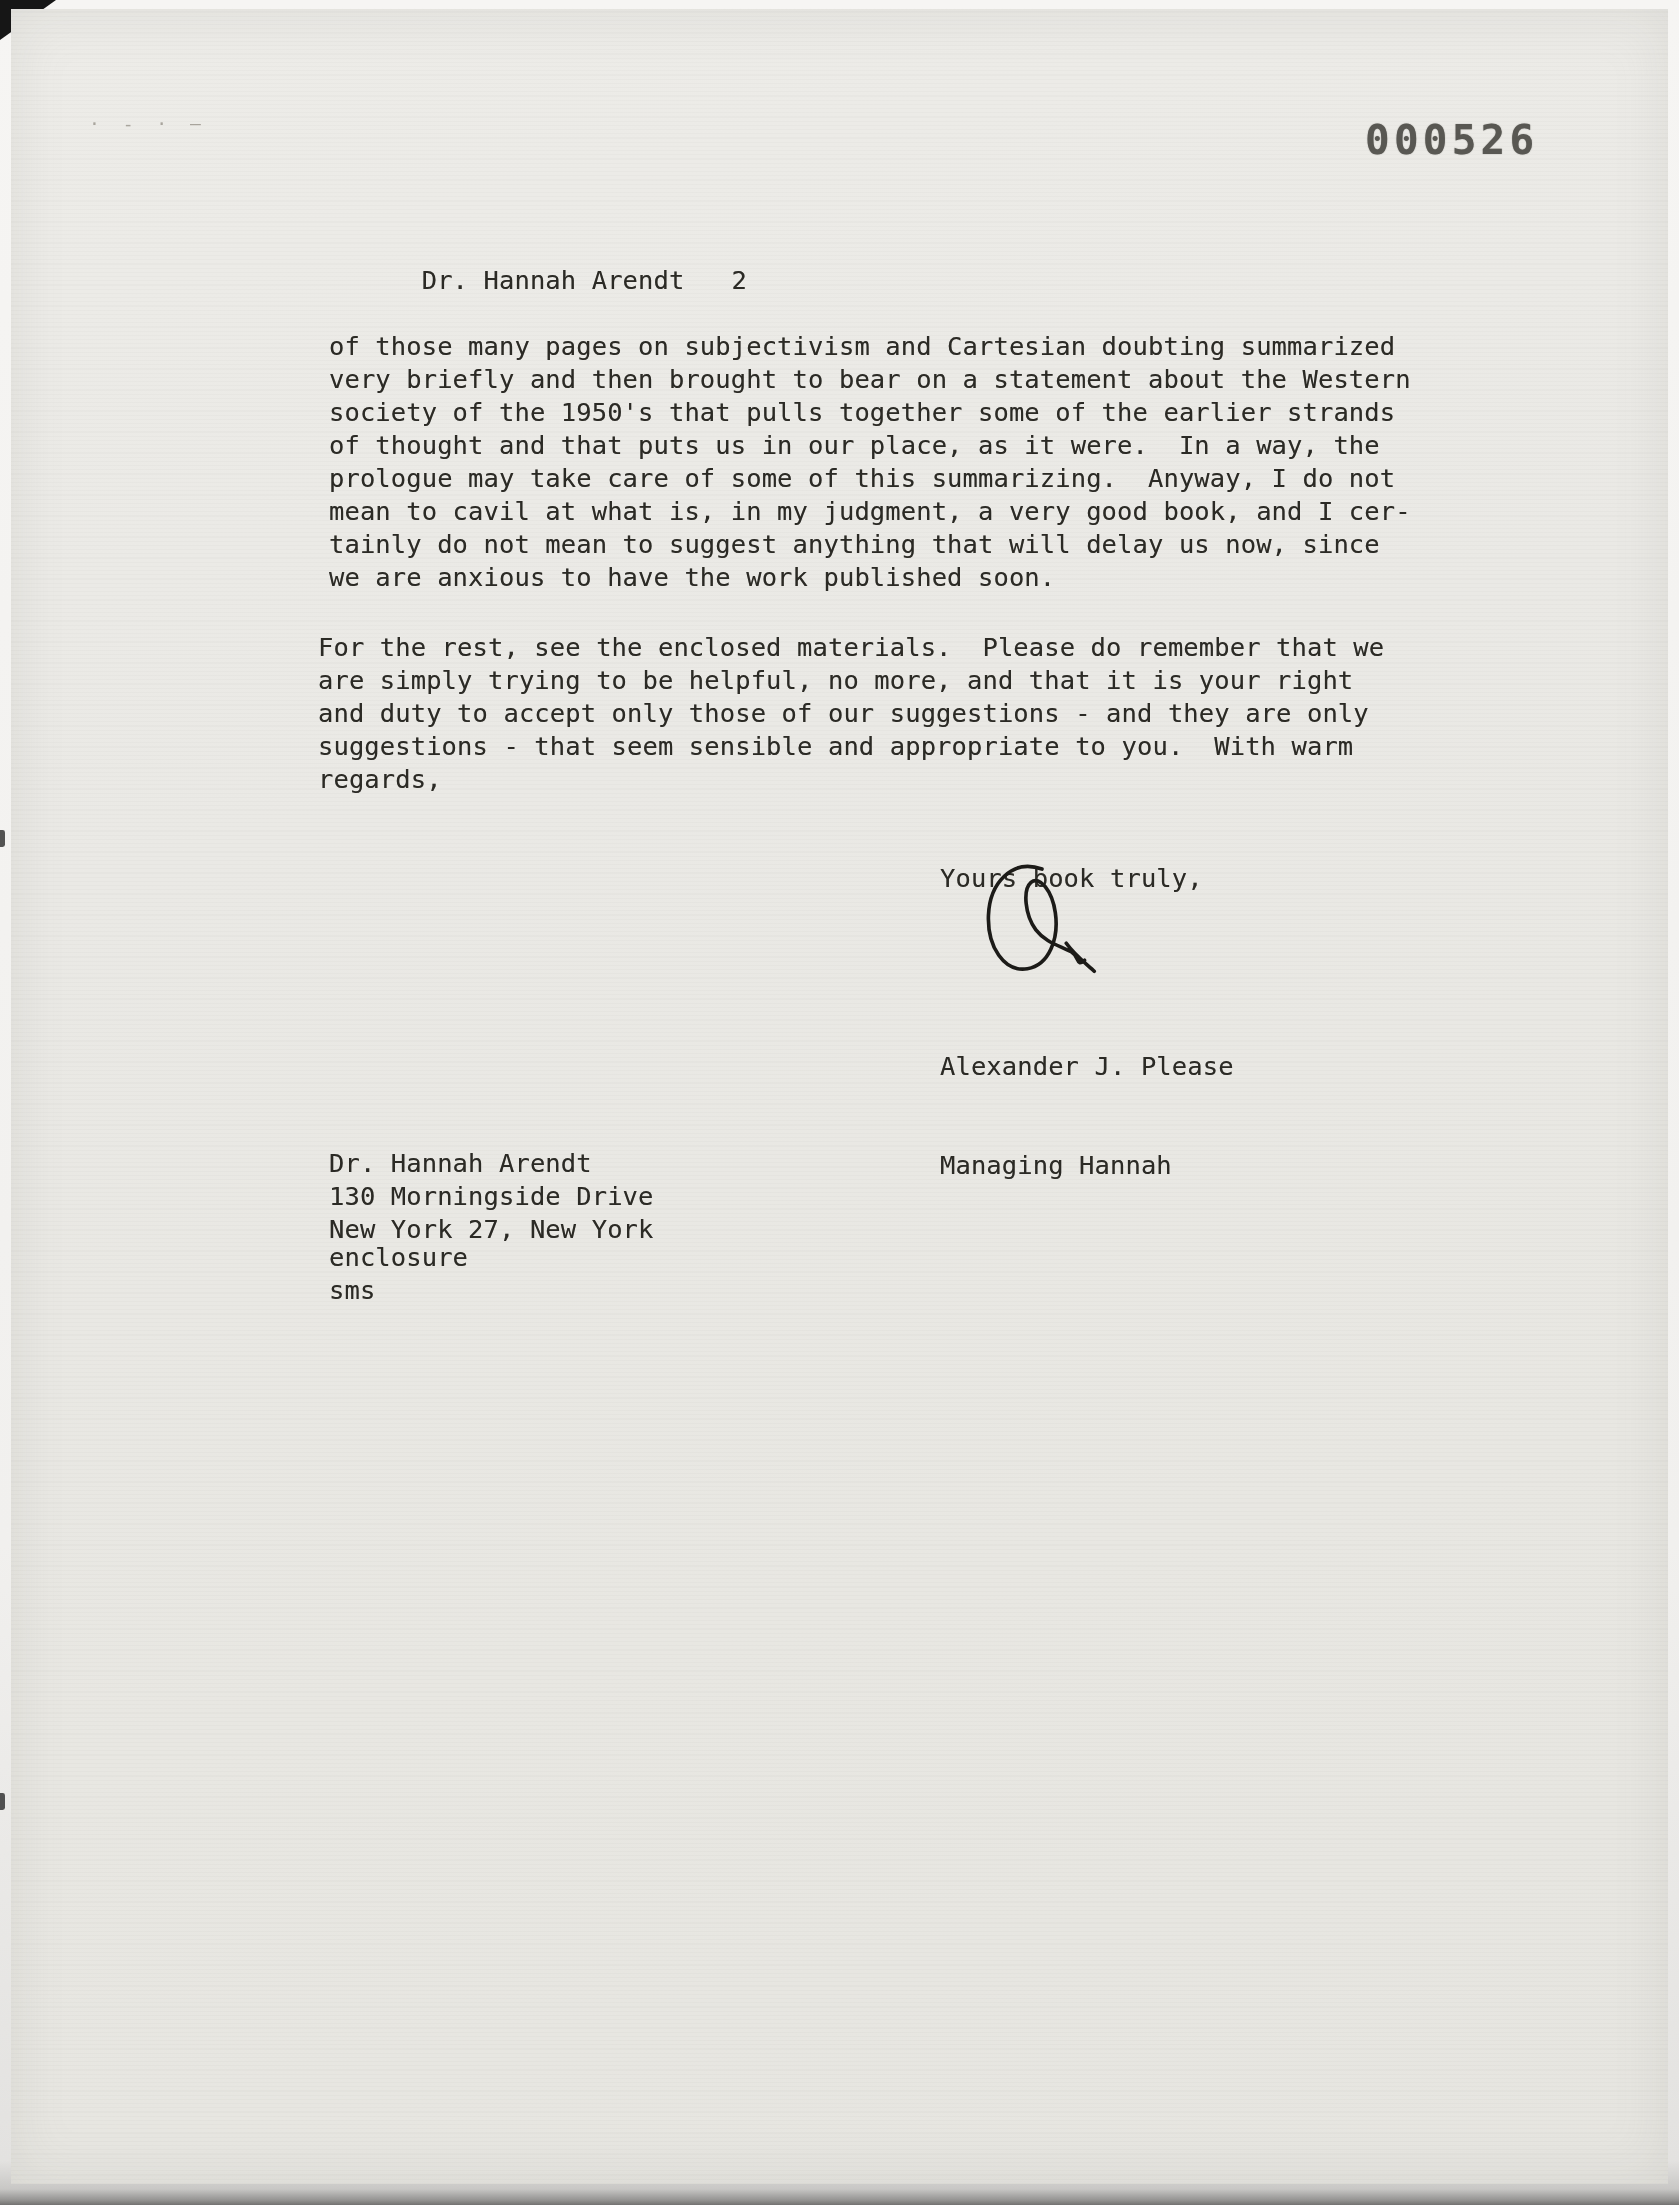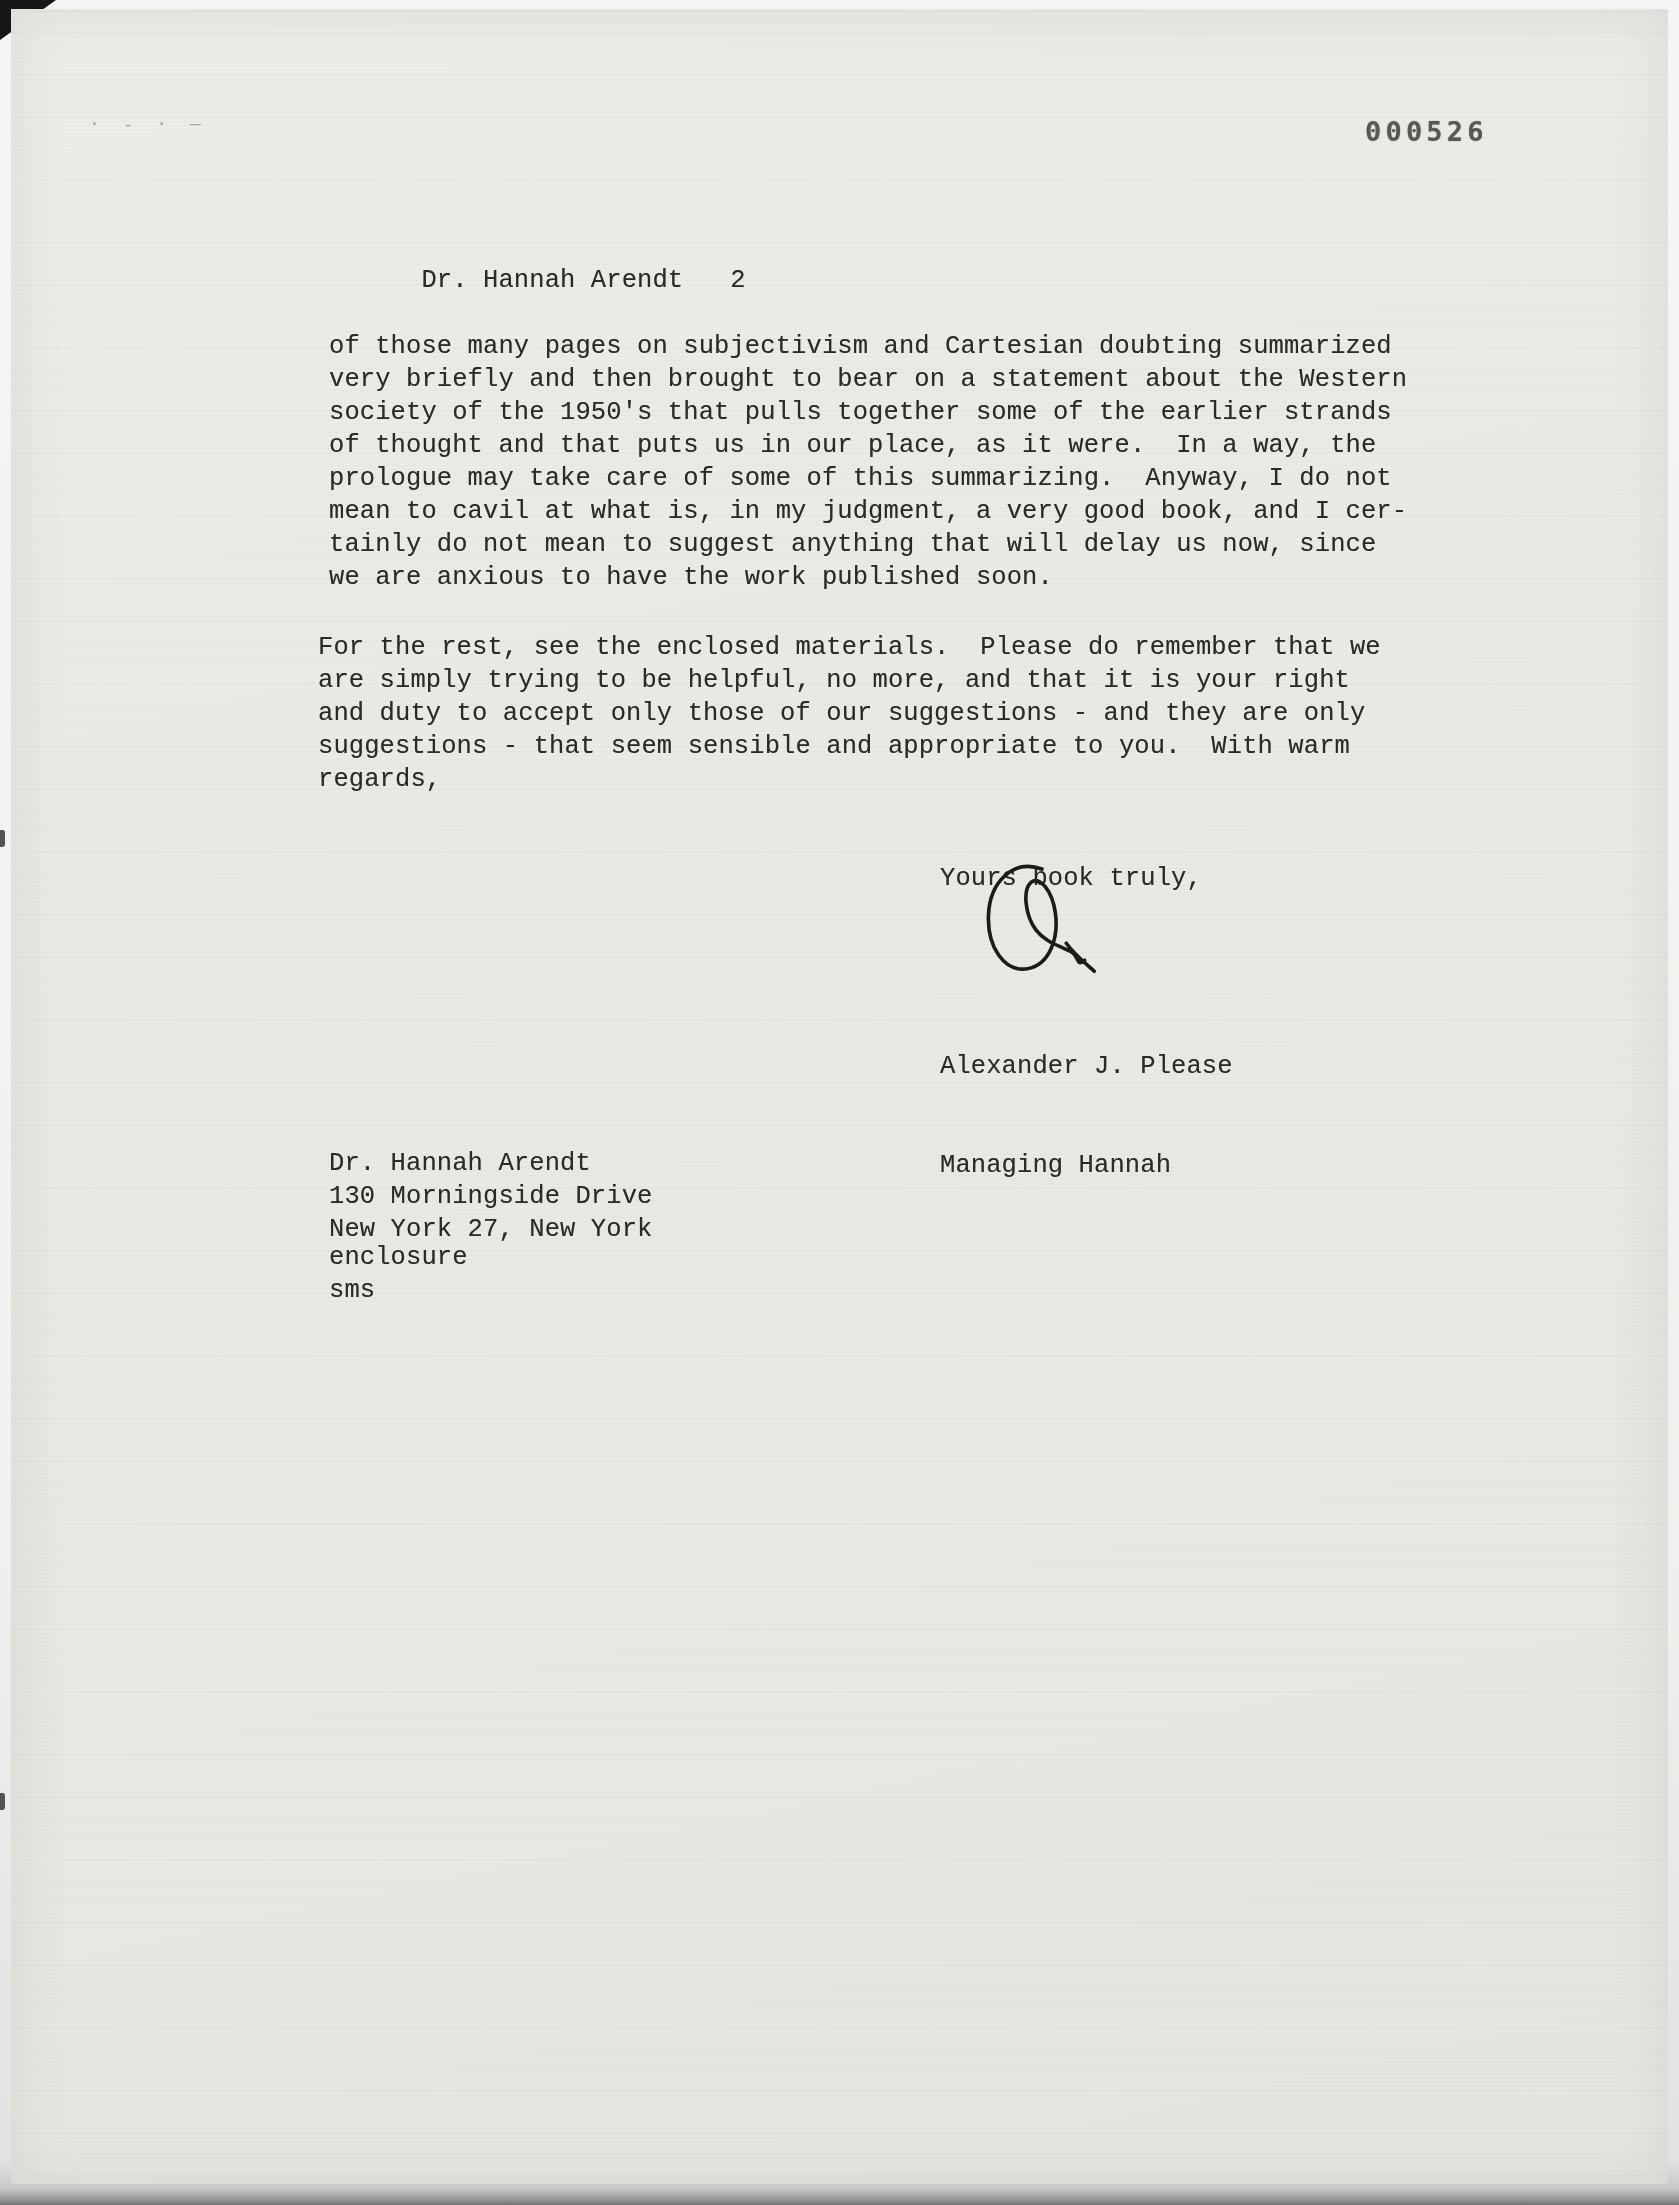--- a/index.html
+++ b/index.html
@@ -52,34 +52,33 @@
   .pencil-marks {
     position: absolute;
     left: 78px; top: 104px;
     font-size: 18px;
     letter-spacing: 6px;
     color: #a9a59d;
   }
   .stamp {
     position: absolute;
     left: 1354px; top: 107px;
-    font-size: 27px;
+    font-size: 41px;
     font-weight: bold;
     letter-spacing: 4.2px;
     color: #45443f;
     opacity: .88;
     text-shadow: 0 0 1.2px rgba(60,58,52,.55);
   }
   .tw {
     font-size: 25.5px;
     line-height: 33px;
     letter-spacing: 0.1px;
     white-space: pre-wrap;
     text-shadow: 0 0 0.6px rgba(40,38,32,.35);
-    font-family: Liberation Mono, monospace;
   }
   .header { position: absolute; left: 318px; top: 222px; }
   .header .pageno { margin-left: 47px; }
   .para-1 { position: absolute; left: 318px; top: 321px; width: 1152px; }
   .para-2 { position: absolute; left: 307px; top: 622px; width: 1152px; }
   .closing { position: absolute; left: 929px; top: 853px; }
   .signature {
     position: absolute;
     left: 958px; top: 843px;
     width: 152px; height: 146px;

